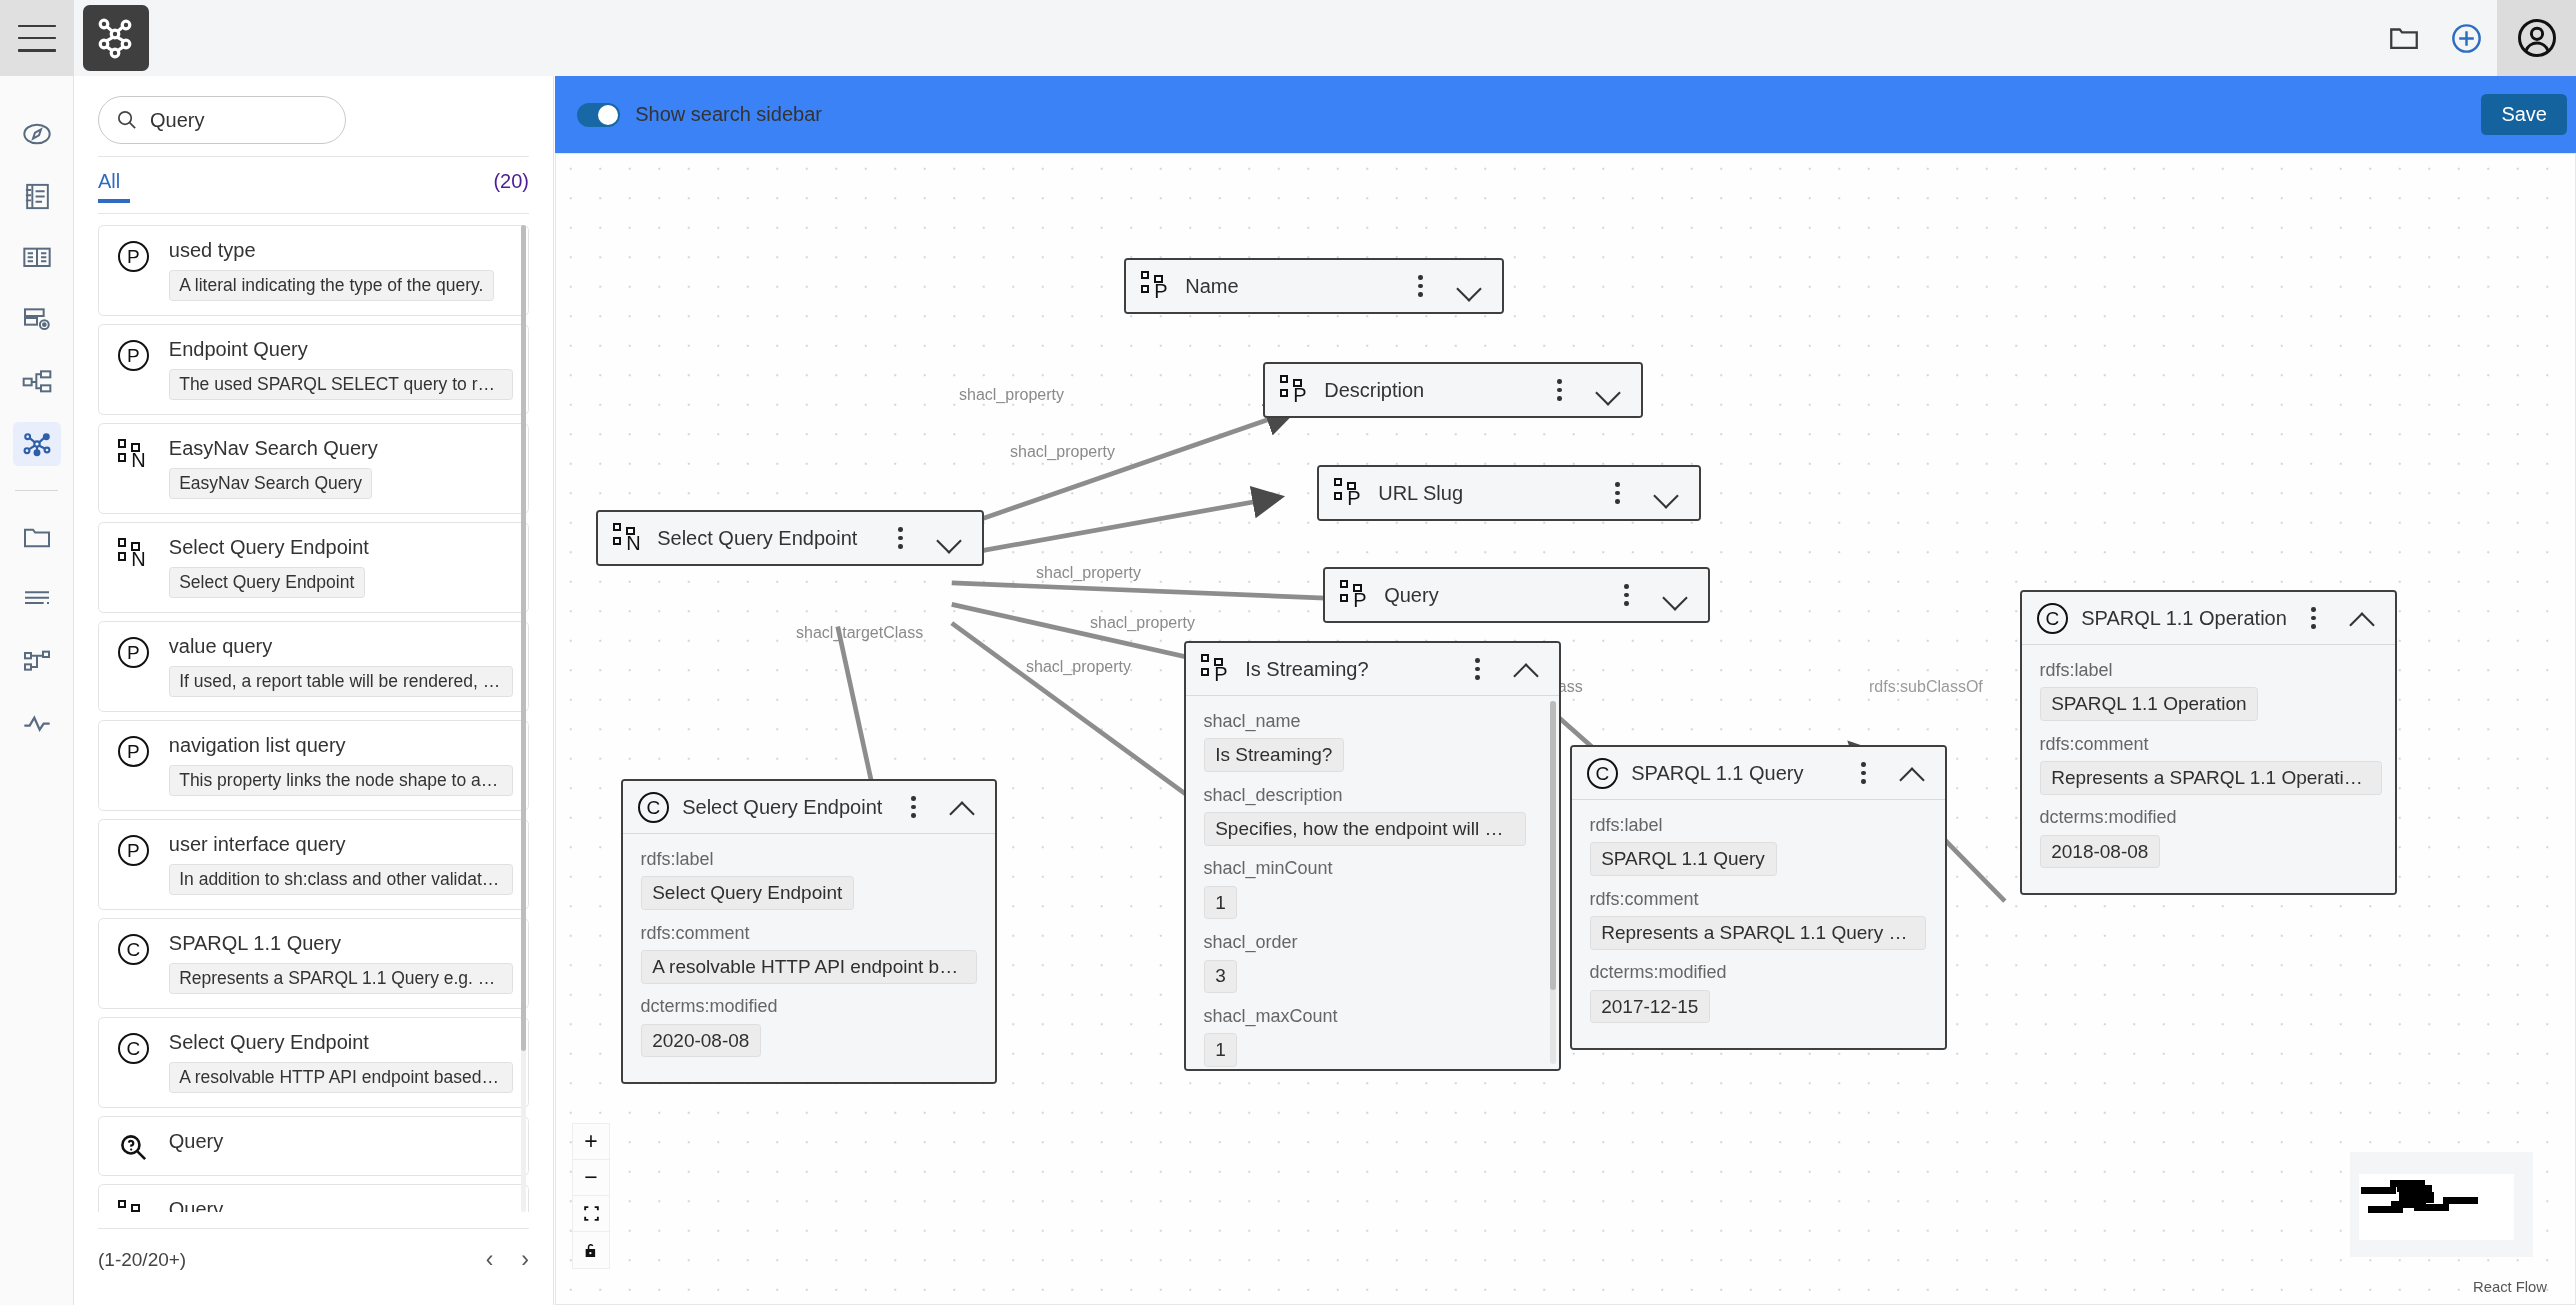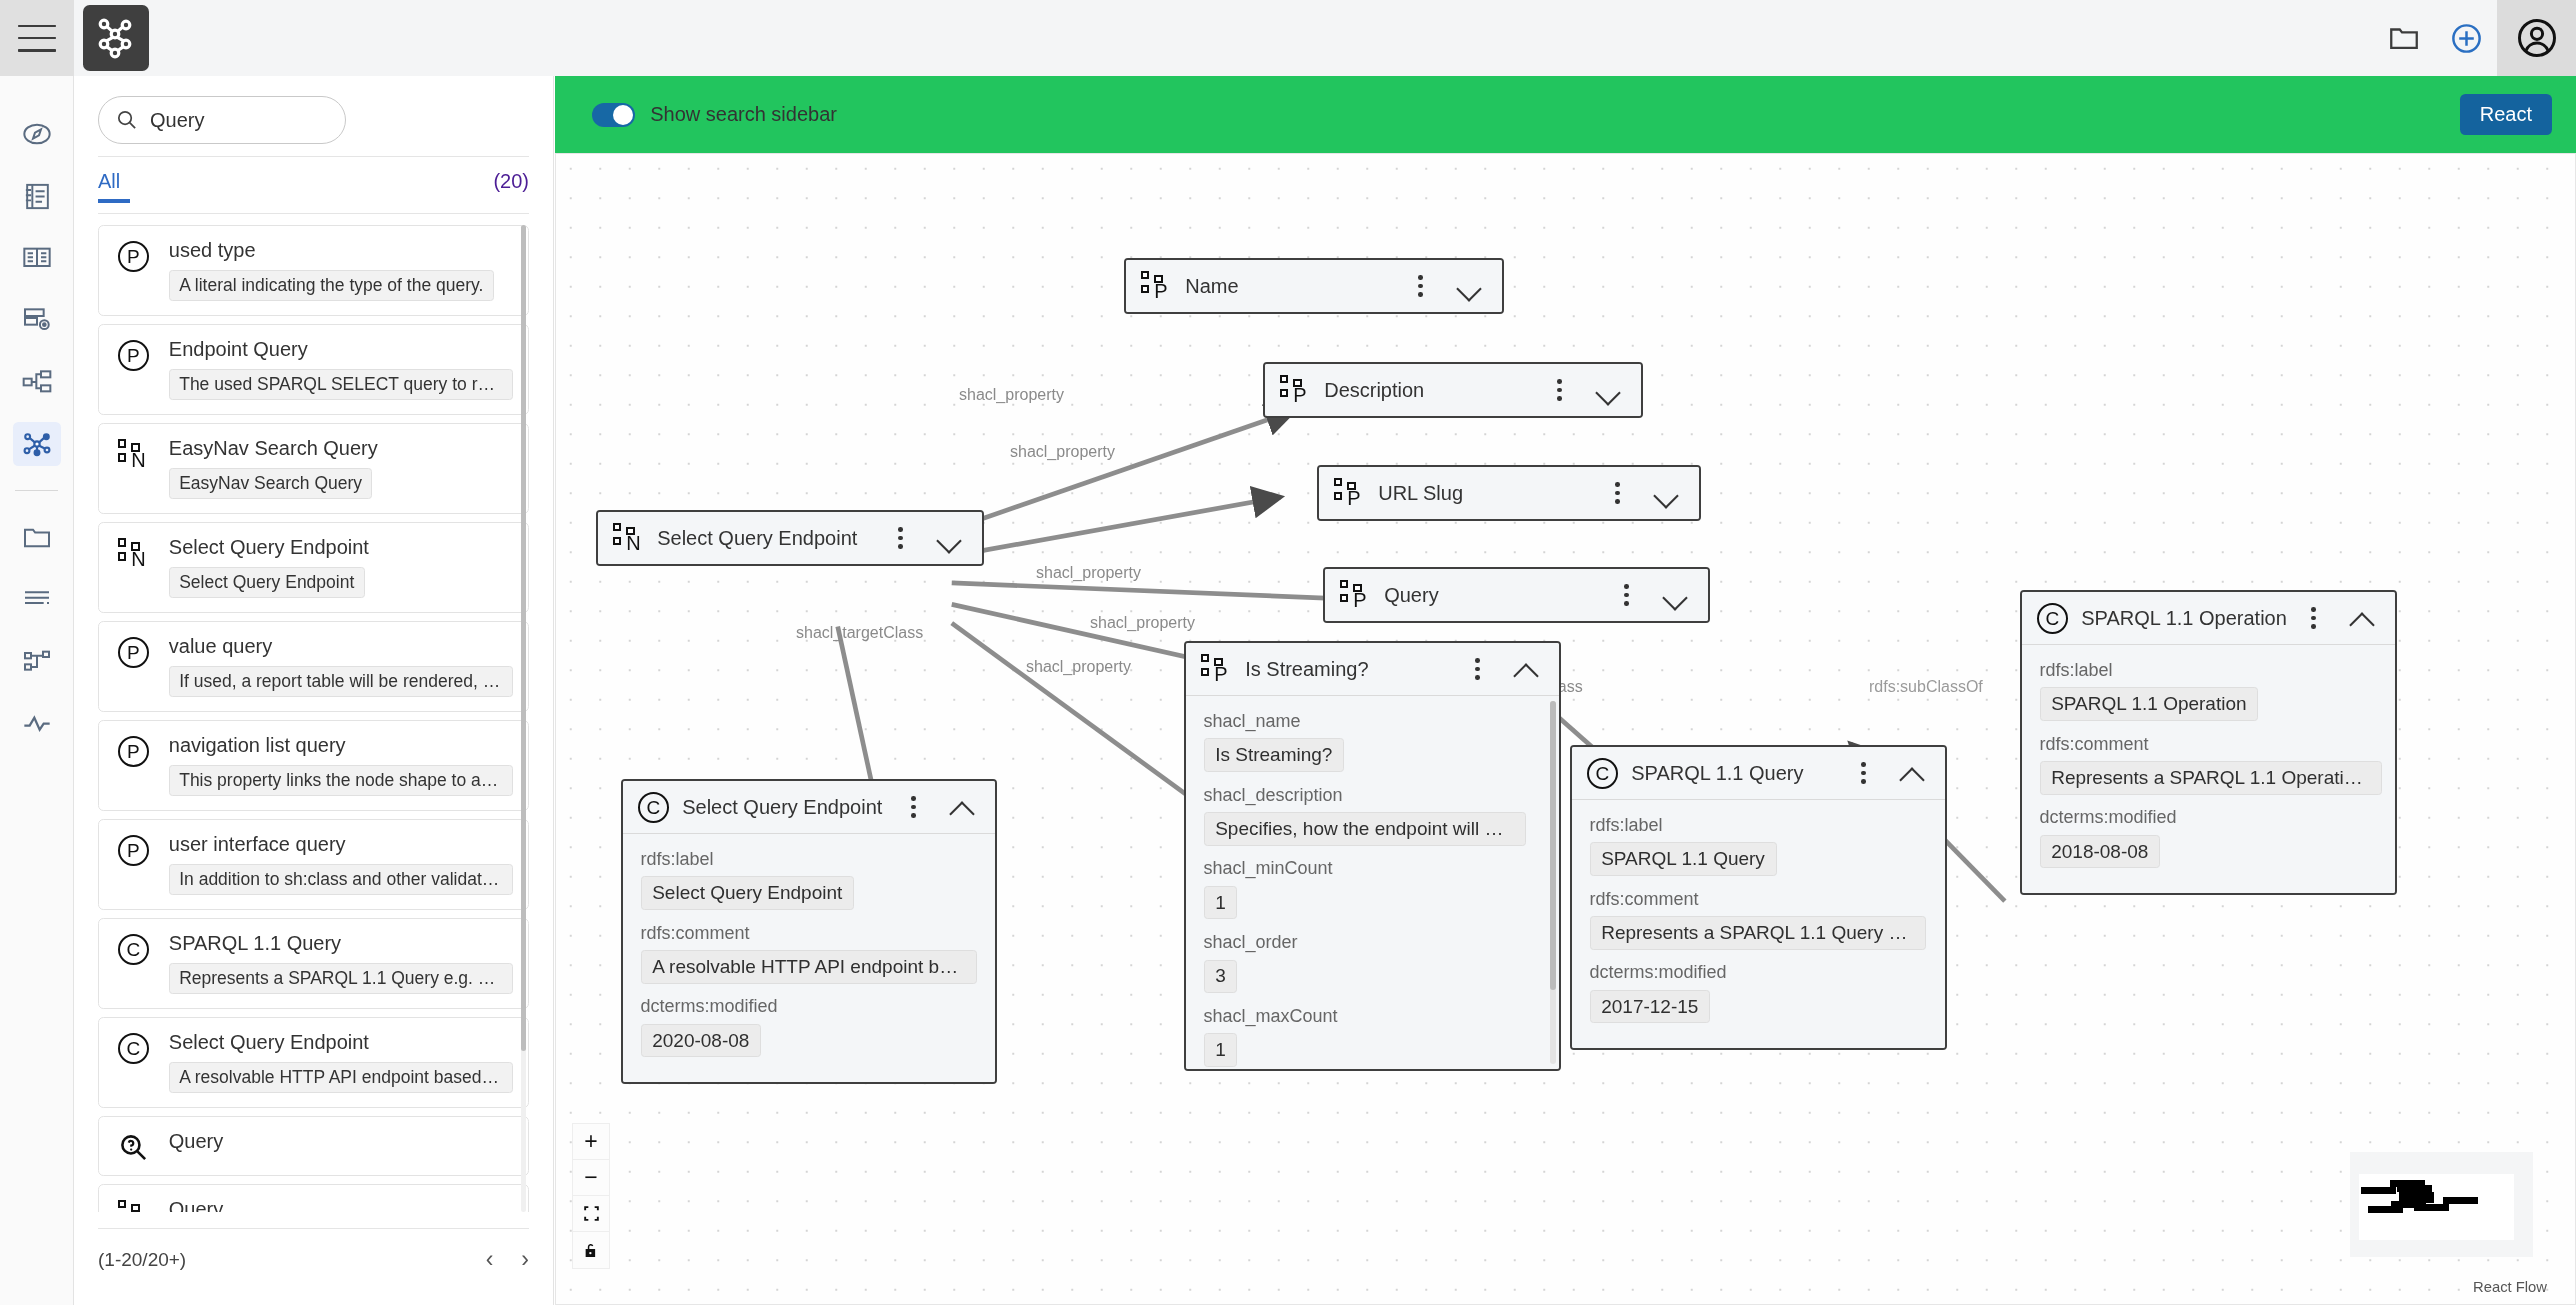--- a/index.html
+++ b/index.html
@@ -97,21 +97,21 @@
     height: 62px; border-top: 0.7px solid #e5e5e5; margin: 16px 24px;
     display: flex; align-items: center; justify-content: space-between;
     font-size: 19px; color: #444;
   }
   .pg-btns { display:flex; gap: 28px; }
   .pg-btn { font-size: 23px; color: #555; }
 
   
   .canvas-toolbar {
     position: absolute; top: 76px; left: 555px; right: 0; height: 77px;
-    background: #22c55e; display:flex; align-items:center; padding: 0 24px;
+    background: #3b82f6; display:flex; align-items:center; padding: 0 9px;
   }
   .toggle-row { display:flex; align-items:center; gap: 14.8px; margin-left: 13.4px;}
   .toggle {
     width: 43px; height: 24px; border-radius: 12px; background:#1768a5; position:relative;
   }
   .toggle .knob { position:absolute; right:2px; top:2px; width:20px; height:20px; border-radius:50%; background:#fff; }
   .toggle-label { font-size: 20px; color:#333; }
   .save-btn {
     margin-left:auto; background:#14639e; color:#fff; font-size:20px;
     padding: 9.4px 20px; border-radius:5.4px; border:none; cursor:pointer;
@@ -447,21 +447,21 @@
   </div>
 </div>
 
 <div class="canvas-toolbar">
   <div class="toggle-row">
     <span class="toggle">
         <span class="knob"></span>
       </span>
     <span class="toggle-label">Show search sidebar</span>
   </div>
-  <button class="save-btn">React</button>
+  <button class="save-btn">Save</button>
 </div>
 
 <div class="canvas">
 
   <svg class="edges" viewBox="0 0 3010 1716" preserveAspectRatio="none">
     <defs>
       <marker id="ar" markerWidth="7" markerHeight="7" refX="6" refY="3.5" orient="auto">
         <polygon points="0 0, 7 3.5, 0 7" fill="#4a4a4a"></polygon>
       </marker>
     </defs>

